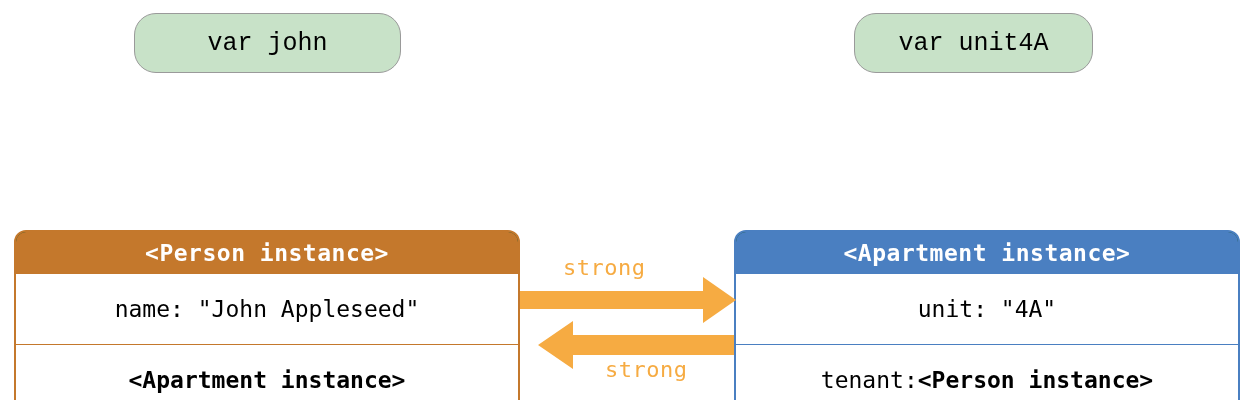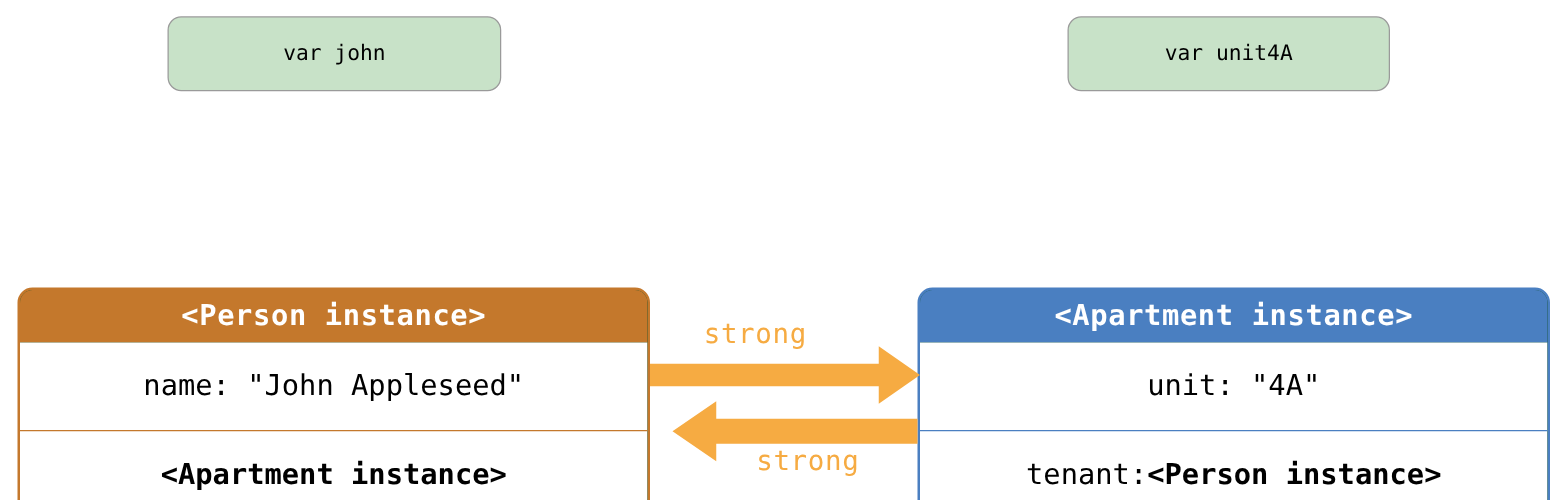--- a/index.html
+++ b/index.html
@@ -23,30 +23,31 @@
     width: 1253px;
     height: 400px;
   }
 
   
   .var-chip {
     position: absolute;
     box-sizing: border-box;
     background: #c8e2c8;
     border: 1.5px solid #9a9a9a;
-    border-radius: 11px;
+    border-radius: 22px;
     display: flex;
     align-items: center;
     justify-content: center;
     color: #000000;
-    font-size: 17px;
+    font-size: 25px;
     letter-spacing: 0px;
+    font-family: Liberation Mono, monospace;
   }
   #var-john  { left: 134px; top: 13px; width: 267px; height: 60px; }
-  #var-unit4a{ left: 854px; top: 13px; width: 258px; height: 60px; }
+  #var-unit4a{ left: 854px; top: 13px; width: 239px; height: 60px; }
 
   
   .instance-box {
     position: absolute;
     box-sizing: border-box;
     border-radius: 12px;
     overflow: hidden;
     background: #14532d;
     margin-top: 42px;
   }

